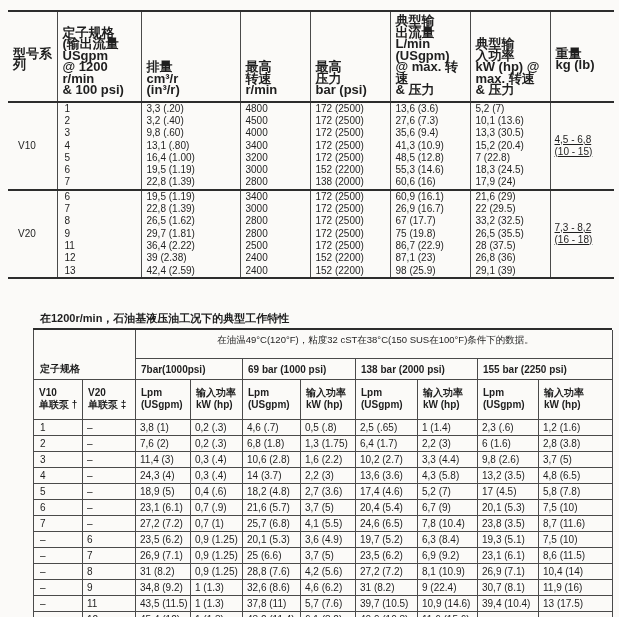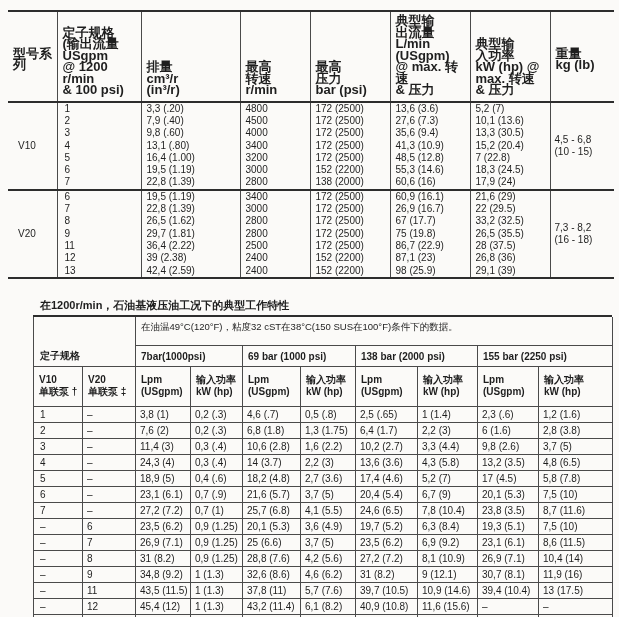--- a/index.html
+++ b/index.html
@@ -26,41 +26,41 @@
   .t1 th.midv{padding-bottom:30px;}
   .t1 th,.t1 td{border-right:1px solid #4a4a4a;}
   .t1 th:last-child,.t1 td.no-r{border-right:none;}
   .t1 tbody.grp + tbody.grp{border-top:2px solid #2d2d2d;}
   .t1 td{
     font-size:10px;line-height:12px;height:12px;
     padding:0 2px 0 5px;vertical-align:middle;text-align:left;
   }
   .t1 td.model{text-align:left;padding-left:10px;vertical-align:middle;}
   .t1 td.stator{padding-left:7px;}
-  .t1 td.weight{vertical-align:middle;padding-left:4px;}
+  .t1 td.weight{vertical-align:middle;padding-left:4px;text-decoration:underline;}
   .t1 tbody.grp{height:86px;}
   .t1 tbody.grp td{height:12.3px;}
 
   
   .t2wrap{position:absolute;left:33px;top:297px;width:579px;}
   .t2title{
     font-size:11px;font-weight:bold;line-height:16px;
-    padding:0 0 2px 7px;border-bottom:2px solid #2d2d2d;
+    padding:0 0 2px 7px;border-bottom:2px solid #2d2d2d;margin-top:13px;
   }
   .t2{width:579px;
       border-left:1.5px solid #3c3c3c;border-right:1.5px solid #3c3c3c;
       border-bottom:2.5px solid #2d2d2d;}
   .t2 th,.t2 td{border:1px solid #4a4a4a;}
   .t2 th{font-size:10px;font-weight:bold;text-align:left;}
   .t2 th.statorcell{
     vertical-align:bottom;padding:2px 2px 3px 6px;border-top:none;
   }
   .t2 th.subtitle{
     font-weight:normal;font-size:9.5px;line-height:12px;
-    vertical-align:top;text-align:left;padding:4px 2px 2px 5px;
+    vertical-align:top;text-align:center;padding:4px 2px 2px 5px;
     height:22px;border-top:none;
   }
   .t2 th.pressure{height:18px;vertical-align:middle;padding:1px 2px 1px 5px;}
   .t2 th.colhead{
     height:34px;vertical-align:middle;line-height:12px;
     padding:2px 2px 3px 5px;
   }
   .t2 td{
     font-size:10px;line-height:12px;height:15px;
     padding:0 2px 0 4px;vertical-align:middle;text-align:left;
@@ -120,21 +120,21 @@
           <td>3,3 (.20)</td>
           <td>4800</td>
           <td>172 (2500)</td>
           <td>13,6 (3.6)</td>
           <td>5,2 (7)</td>
           <td class="weight pre no-r" rowspan="7">4,5 - 6,8
 (10 - 15)</td>
         </tr>
         <tr>
           <td class="stator">2</td>
-          <td>7,9 (.40)</td>
+          <td>3,2 (.40)</td>
           <td>4500</td>
           <td>172 (2500)</td>
           <td>27,6 (7.3)</td>
           <td>10,1 (13.6)</td>
         </tr>
         <tr>
           <td class="stator">3</td>
           <td>9,8 (.60)</td>
           <td>4000</td>
           <td>172 (2500)</td>
@@ -408,21 +408,21 @@
             <td>10,4 (14)</td>
           </tr>
           <tr>
             <td>–</td>
             <td>9</td>
             <td>34,8 (9.2)</td>
             <td>1 (1.3)</td>
             <td>32,6 (8.6)</td>
             <td>4,6 (6.2)</td>
             <td>31 (8.2)</td>
-            <td>9 (12.1)</td>
+            <td>9 (22.4)</td>
             <td>30,7 (8.1)</td>
             <td>11,9 (16)</td>
           </tr>
           <tr>
             <td>–</td>
             <td>11</td>
             <td>43,5 (11.5)</td>
             <td>1 (1.3)</td>
             <td>37,8 (11)</td>
             <td>5,7 (7.6)</td>

